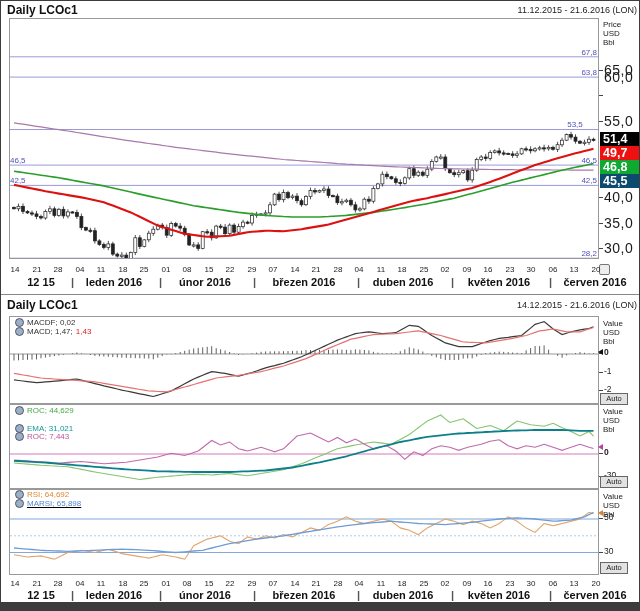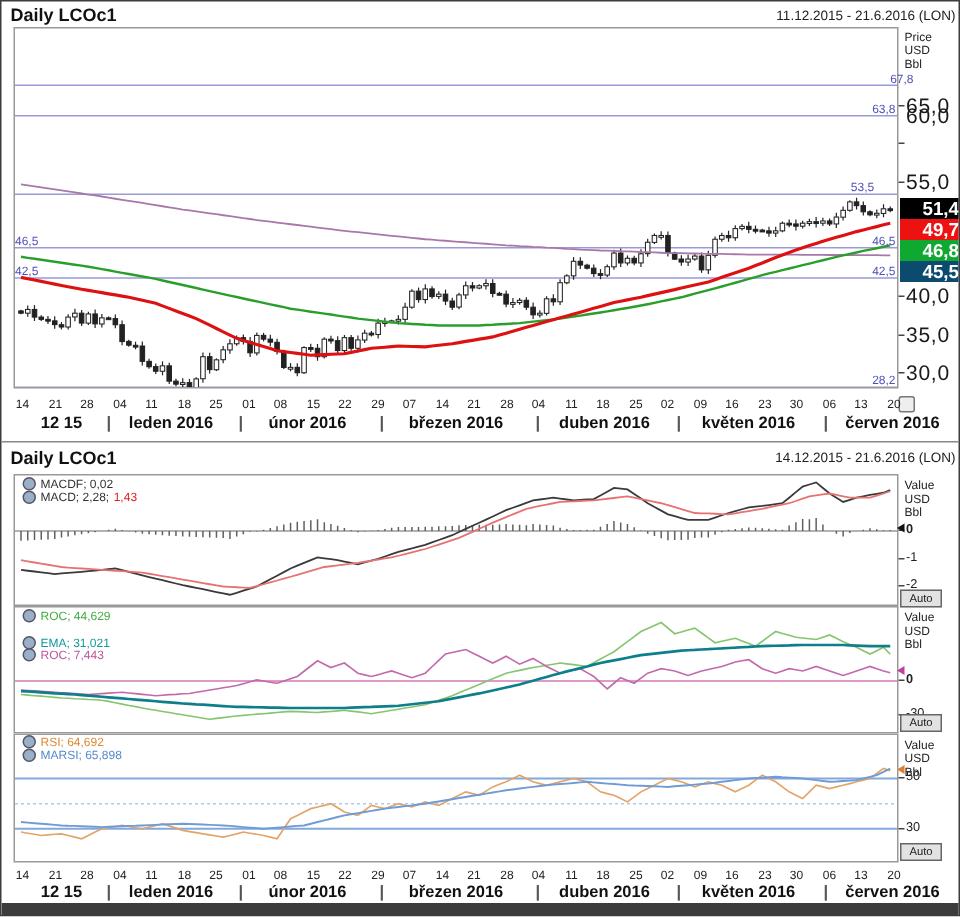--- a/index.html
+++ b/index.html
@@ -4,21 +4,21 @@
 <style>
   html,body{margin:0;padding:0;background:#fff;font-family:"Liberation Sans",sans-serif;}
   #app{position:relative;width:640px;height:611px;background:#fff;border:1px solid #3c3c3c;box-sizing:border-box;overflow:hidden;}
   .abs{position:absolute;}
   .hdr-title{font-weight:bold;font-size:12px;color:#111;}
   .hdr-date{font-size:9px;color:#222;}
   .plot{position:absolute;border:1px solid #999;background:#fff;}
   .unit{font-size:8px;line-height:9px;color:#222;}
   .bigtick{font-size:14px;color:#1a1a1a;letter-spacing:0.5px;}
   .lvl{font-size:8px;color:#5050b8;}
-  .badge{position:absolute;left:599px;width:40px;height:14px;line-height:14px;color:#fff;font-weight:bold;font-size:12.5px;padding-left:15px;box-sizing:border-box;}
+  .badge{position:absolute;left:599px;width:40px;height:14px;line-height:14px;color:#fff;font-weight:bold;font-size:12.5px;padding-left:3px;box-sizing:border-box;}
   .day{position:absolute;font-size:8px;color:#222;width:16px;text-align:center;}
   .mon{position:absolute;font-size:11px;font-weight:bold;color:#111;white-space:nowrap;transform:translateX(-50%);}
   .sep{position:absolute;font-size:11px;font-weight:bold;color:#555;}
   .auto{position:absolute;left:599px;width:26px;height:10px;border:1px solid #666;background:#e2e2e2;font-size:7.5px;line-height:9px;text-align:center;color:#222;cursor:pointer;}
   .legend-line{position:absolute;display:flex;align-items:center;gap:3px;font-size:8px;white-space:nowrap;cursor:pointer;}
   .legend-ic{width:7px;height:7px;border-radius:50%;background:#9ab0c8;border:1px solid #556;display:inline-block;}
   .tickdash{position:absolute;left:598px;width:4px;height:1px;background:#444;}
   .marker{position:absolute;width:0;height:0;border-top:3px solid transparent;border-bottom:3px solid transparent;}
   .lock{position:absolute;left:598px;top:263px;width:9px;height:9px;border:1px solid #777;background:#eee;border-radius:2px;}
   .botbar{position:absolute;left:0;top:601px;width:640px;height:10px;background:#3c3c3c;}
@@ -317,21 +317,21 @@
       <div class="tickdash" style="top: 196px;"></div>
       <div class="abs bigtick" style="left: 603px; top: 188px;">40,0</div>
       <div class="tickdash" style="top: 222px;"></div>
       <div class="abs bigtick" style="left: 603px; top: 214px;">35,0</div>
       <div class="tickdash" style="top: 247px;"></div>
       <div class="abs bigtick" style="left: 603px; top: 239px;">30,0</div>
       <div class="badge" style="top: 131px; background: rgb(0, 0, 0);">51,4</div>
       <div class="badge" style="top: 145px; background: rgb(238, 17, 17);">49,7</div>
       <div class="badge" style="top: 159px; background: rgb(15, 168, 48);">46,8</div>
       <div class="badge" style="top: 173px; background: #0c4a6e;">45,5</div>
-      <div class="abs lvl" style="left: 564px; width: 44px; text-align: right; top: 47px;">67,8</div>
+      <div class="abs lvl" style="left: 552px; width: 44px; text-align: right; top: 47px;">67,8</div>
       <div class="abs lvl" style="left: 552px; width: 44px; text-align: right; top: 67px;">63,8</div>
       <div class="abs lvl" style="left: 552px; width: 44px; text-align: center; top: 119px;">53,5</div>
       <div class="abs lvl" style="left: 552px; width: 44px; text-align: right; top: 155px;">46,5</div>
       <div class="abs lvl" style="left: 9px; top: 155px;">46,5</div>
       <div class="abs lvl" style="left: 552px; width: 44px; text-align: right; top: 175px;">42,5</div>
       <div class="abs lvl" style="left: 9px; top: 175px;">42,5</div>
       <div class="abs lvl" style="left: 552px; width: 44px; text-align: right; top: 248px;">28,2</div>
     </div>
   <div class="lock"></div>
 
@@ -543,21 +543,21 @@
       <div class="tickdash" style="top: 389px;"></div>
       <div class="abs unit" style="left: 603px; top: 384px; font-size: 8.5px; font-weight: normal;">-2</div>
       <div class="marker" style="left: 597px; top: 348px; border-right: 5px solid rgb(17, 17, 17);"></div>
       <div class="auto" style="top: 392px;">Auto</div>
       <div class="legend-line" style="left: 14px; top: 317px;">
         <span class="legend-ic"></span>
         <span style="color: rgb(51, 51, 51);">MACDF; 0,02</span>
       </div>
       <div class="legend-line" style="left: 14px; top: 326px;">
         <span class="legend-ic"></span>
-        <span style="color: rgb(51, 51, 51);">MACD; 2,28; </span>
+        <span style="color: rgb(51, 51, 51);">MACD; 1,47; </span>
         <span style="color: rgb(221, 34, 34);">1,43</span>
       </div>
       <div class="abs unit" style="left: 602px; top: 406px;">Value</div>
       <div class="abs unit" style="left: 602px; top: 415px;">USD</div>
       <div class="abs unit" style="left: 602px; top: 424px;">Bbl</div>
       <div class="tickdash" style="top: 452px;"></div>
       <div class="abs unit" style="left: 603px; top: 447px; font-size: 8.5px; font-weight: bold;">0</div>
       <div class="tickdash" style="top: 475px;"></div>
       <div class="abs unit" style="left: 603px; top: 470px; font-size: 8.5px; font-weight: normal;">-30</div>
       <div class="marker" style="left: 597px; top: 443px; border-right: 5px solid rgb(192, 64, 160);"></div>
@@ -580,21 +580,21 @@
       <div class="tickdash" style="top: 517px;"></div>
       <div class="abs unit" style="left: 603px; top: 512px; font-size: 8.5px; font-weight: normal;">50</div>
       <div class="tickdash" style="top: 551px;"></div>
       <div class="abs unit" style="left: 603px; top: 546px; font-size: 8.5px; font-weight: normal;">30</div>
       <div class="marker" style="left: 597px; top: 509px; border-right: 5px solid rgb(224, 128, 48);"></div>
       <div class="auto" style="top: 561px;">Auto</div>
       <div class="legend-line" style="left: 14px; top: 489px;">
         <span class="legend-ic"></span>
         <span style="color: rgb(221, 136, 51);">RSI; 64,692</span>
       </div>
-      <div class="legend-line" style="left: 14px; top: 498px;">
+      <div class="legend-line" style="left: 14px; top: 498px; text-decoration: underline;">
         <span class="legend-ic"></span>
         <span style="color: rgb(85, 136, 204);">MARSI; 65,898</span>
       </div>
     </div>
 
   <div id="axis-bottom" class="abs" style="left:0;top:574px;width:640px;height:27px;">
       <div class="day" style="left: 6px; top: 4px;">14</div>
       <div class="day" style="left: 28px; top: 4px;">21</div>
       <div class="day" style="left: 49px; top: 4px;">28</div>
       <div class="day" style="left: 71px; top: 4px;">04</div>

